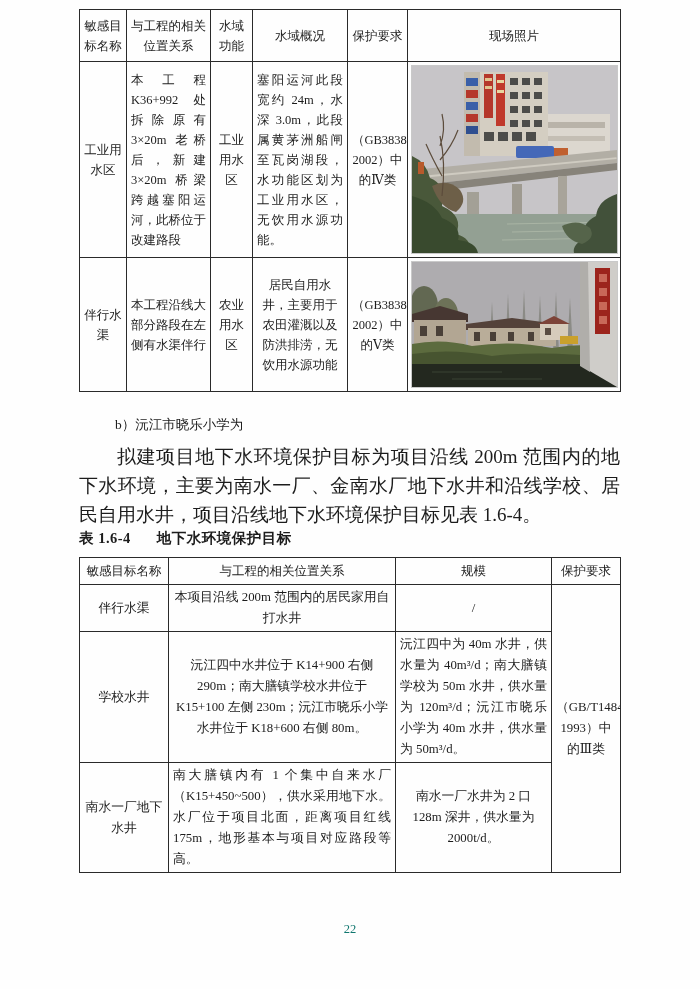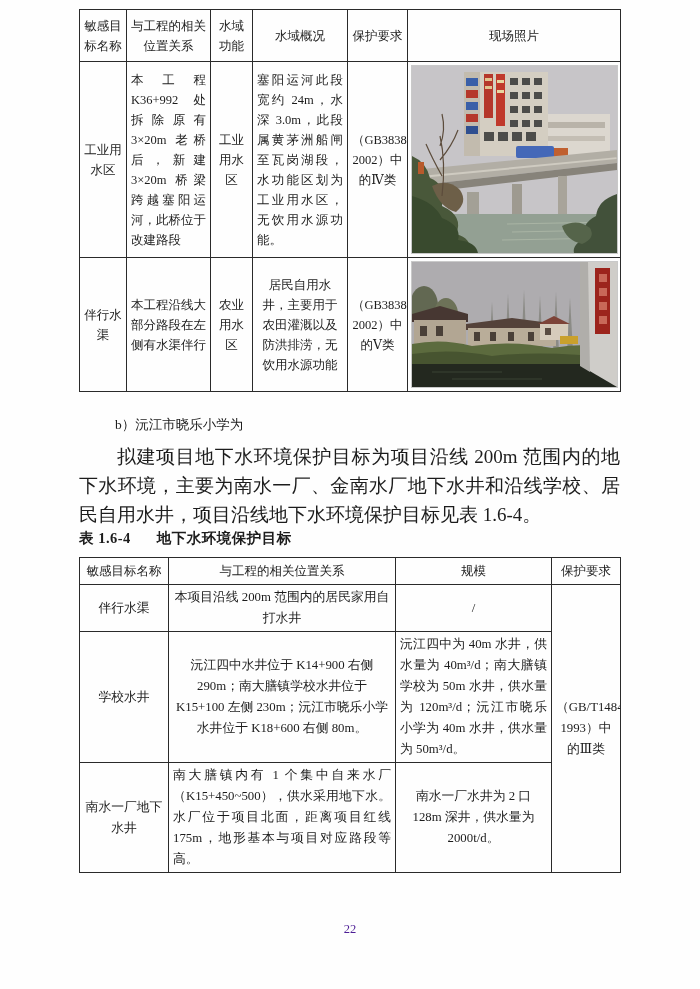--- a/index.html
+++ b/index.html
@@ -24,21 +24,21 @@
   .photo-cell{padding:3px 2px;vertical-align:middle;}
   .photo{display:block;margin:0 auto;border:1px solid #c9c9c9;background:#c7c5c8;}
   .sec-b{margin-top:24px;padding-left:36px;font-size:13.5px;}
   .para{margin-top:8px;font-size:19px;line-height:29px;text-align:justify;text-indent:2em;}
   .t2 .h-row{height:24px;}
   .t2 .r1{height:24px;}
   .t2 .r2{height:110px;}
   .t2 .r3{height:82px;}
   .t2 td{font-size:12.8px;line-height:21px;}
   .scale-left{text-align:center;}
-  .pagenum{position:absolute;left:0;top:922px;width:700px;text-align:center;font-size:12.5px;color:#4c1d95;}
+  .pagenum{position:absolute;left:0;top:922px;width:700px;text-align:center;font-size:12.5px;color:#0f766e;}
 </style>
 </head>
 <body>
 
 <div class="page">
   <div class="content">
 
 
     <table class="t1">
       <colgroup>

